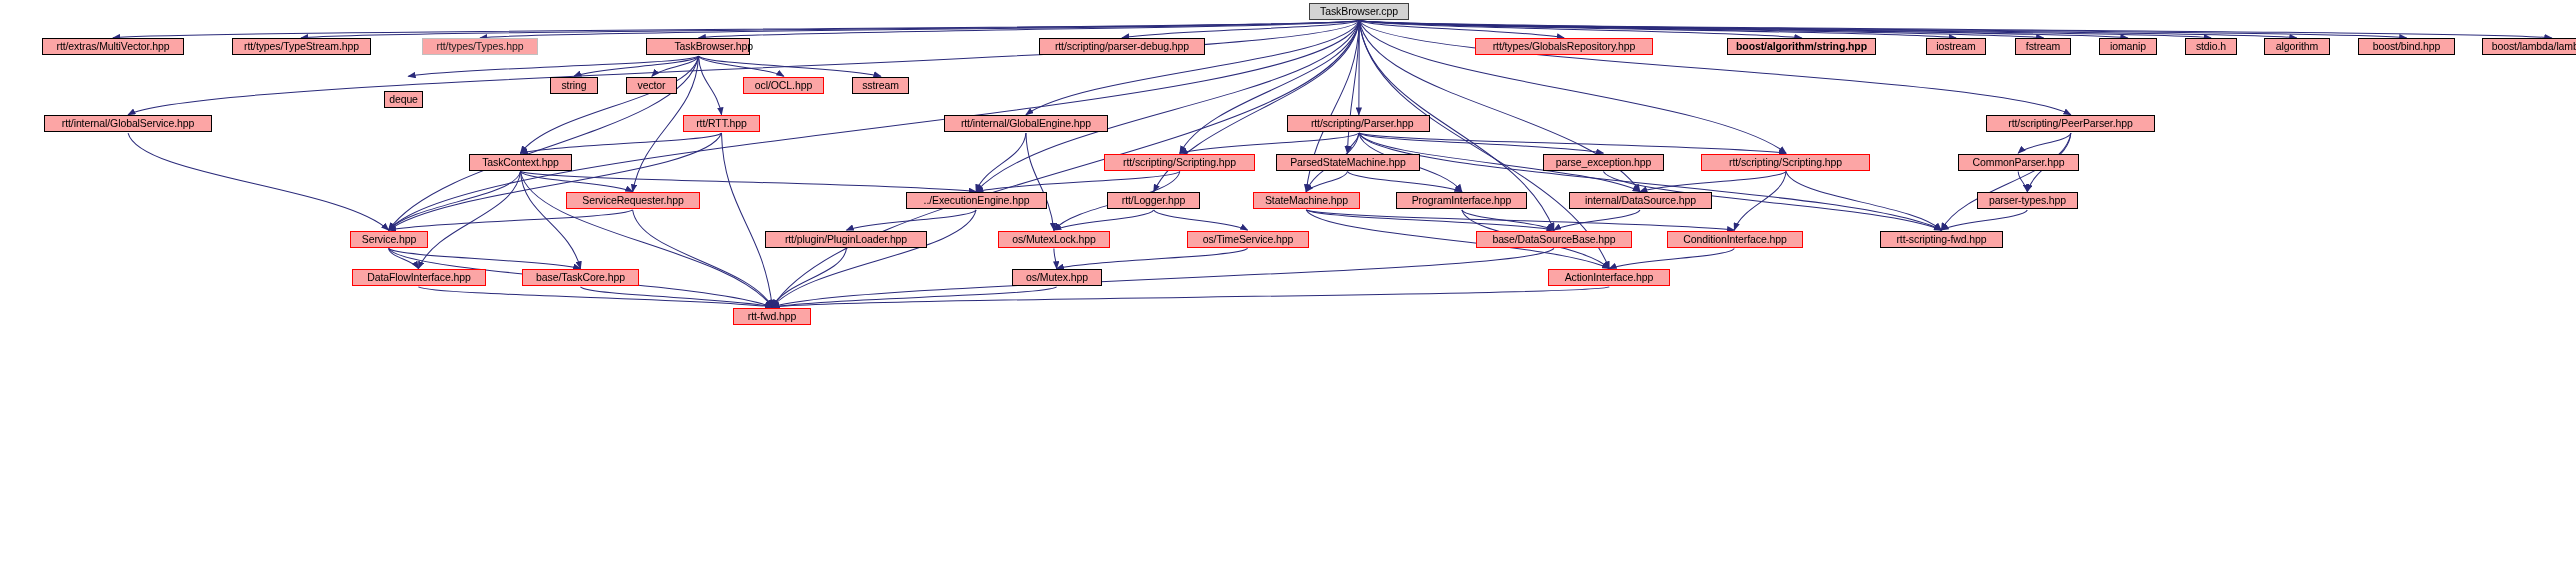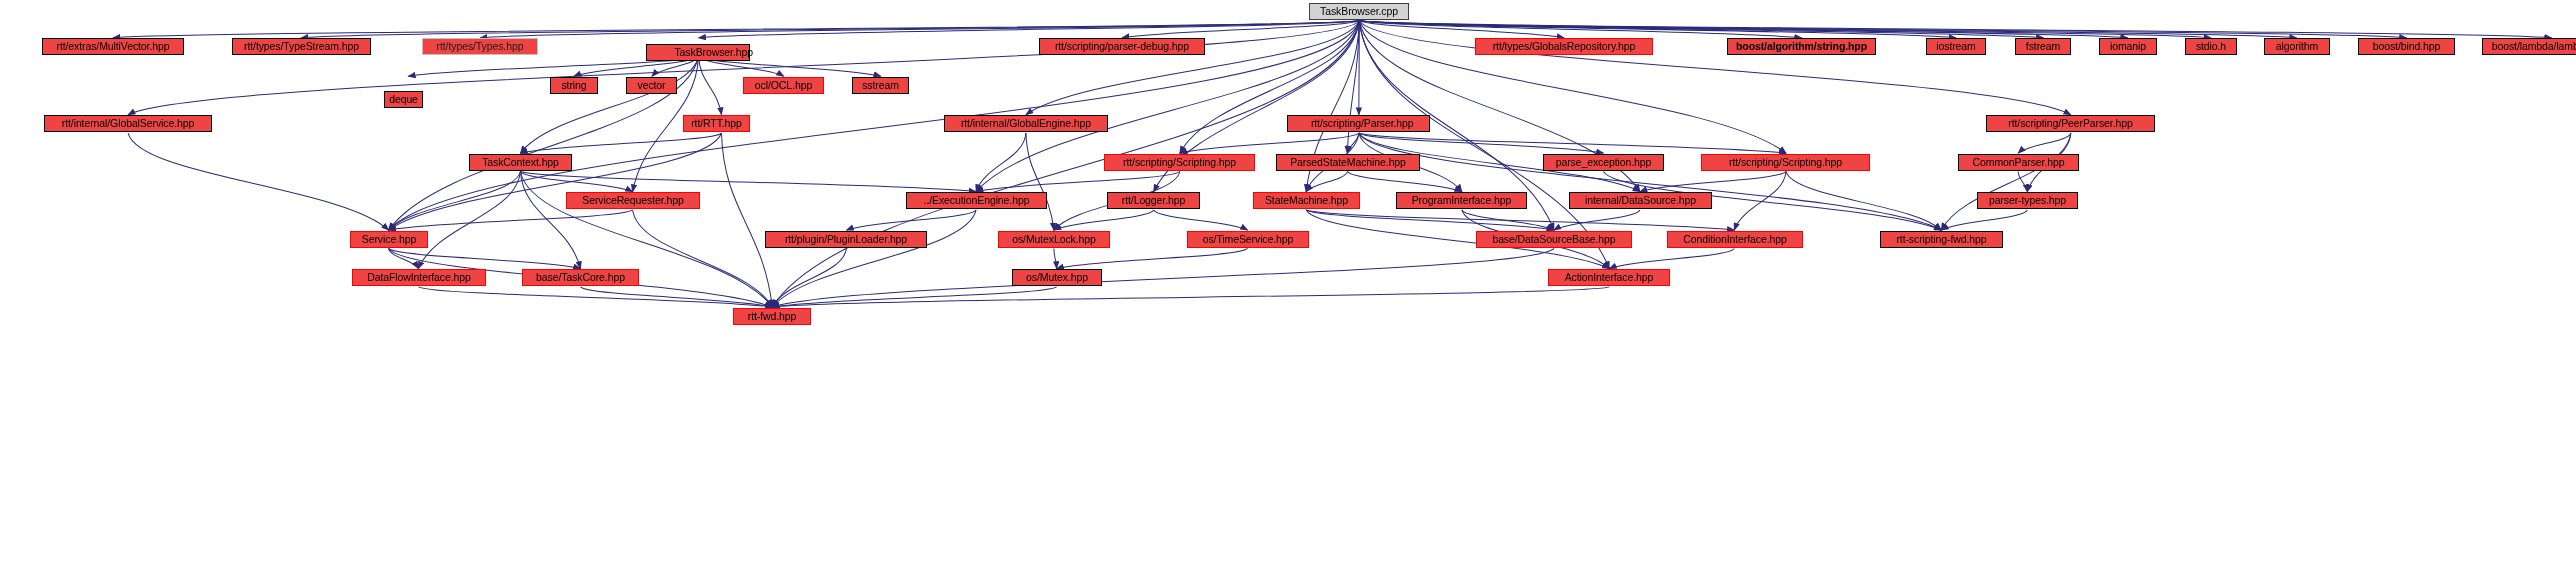--- a/index.html
+++ b/index.html
@@ -3,21 +3,21 @@
 <meta charset="utf-8">
 <style>
   html,body{margin:0;padding:0;background:#ffffff;}
   body{font-family:"Liberation Sans", sans-serif;}
   #canvas{position:relative;width:2576px;height:582px;background:#ffffff;overflow:hidden;margin-left:31px;}
   #edges{position:absolute;left:0;top:0;width:2576px;height:582px;}
   .node{
     position:absolute;
     box-sizing:border-box;
     border:0.9px solid #000000;
-    background:#ef4444;
+    background:#fca5a5;
     color:#000000;
     font-size:10.5px;
     line-height:1;
     display:flex;
     align-items:center;
     justify-content:center;
     white-space:nowrap;
     padding:0 4.6px;
     height:17.4px;
     letter-spacing:-0.1px;
@@ -131,38 +131,38 @@
         <path d="M2227.5,145 C2221.1325,192.7 2111.47,203.3 2086,251" marker-end="url(#ah)"></path>
         <path d="M2170,187 C2170.45,196.9 2178.2,199.1 2180,209" marker-end="url(#ah)"></path>
         <path d="M2180,229 C2175.77,238.9 2102.92,241.1 2086,251" marker-end="url(#ah)"></path>
         <path d="M1717,187 C1733.605,215.8 2019.58,222.2 2086,251" marker-end="url(#ah)"></path>
       </g>
   </svg>
 <div class="node root" style="left: 1278px; top: 2.7px; width: 100px;">TaskBrowser.cpp</div>
     <div class="node" style="left: 11px; top: 38px; width: 142px;">rtt/extras/MultiVector.hpp</div>
     <div class="node" style="left: 201px; top: 38px; width: 139px;">rtt/types/TypeStream.hpp</div>
     <div class="node grey" style="left: 391px; top: 38px; width: 116px;">rtt/types/Types.hpp</div>
-    <div class="node" style="left: 615px; top: 44px; width: 104px; padding-left: 36px;">TaskBrowser.hpp</div>
+    <div class="node" style="left: 615px; top: 38px; width: 104px; padding-left: 36px;">TaskBrowser.hpp</div>
     <div class="node" style="left: 1008px; top: 38px; width: 166px;">rtt/scripting/parser-debug.hpp</div>
     <div class="node red" style="left: 1444px; top: 38px; width: 178px;">rtt/types/GlobalsRepository.hpp</div>
     <div class="node" style="left: 1696px; top: 38px; width: 149px; font-weight: bold;">boost/algorithm/string.hpp</div>
     <div class="node" style="left: 1895px; top: 38px; width: 60px;">iostream</div>
     <div class="node" style="left: 1984px; top: 38px; width: 56px;">fstream</div>
     <div class="node" style="left: 2068px; top: 38px; width: 58px;">iomanip</div>
     <div class="node" style="left: 2154px; top: 38px; width: 52px;">stdio.h</div>
     <div class="node" style="left: 2233px; top: 38px; width: 66px;">algorithm</div>
     <div class="node" style="left: 2327px; top: 38px; width: 97px;">boost/bind.hpp</div>
     <div class="node" style="left: 2451px; top: 38px; width: 138px;">boost/lambda/lambda.hpp</div>
     <div class="node" style="left: 353px; top: 91px; width: 39px;">deque</div>
     <div class="node" style="left: 519px; top: 77px; width: 48px;">string</div>
     <div class="node" style="left: 595px; top: 77px; width: 51px;">vector</div>
     <div class="node red" style="left: 712px; top: 77px; width: 81px;">ocl/OCL.hpp</div>
     <div class="node" style="left: 821px; top: 77px; width: 57px;">sstream</div>
     <div class="node" style="left: 13px; top: 115px; width: 168px;">rtt/internal/GlobalService.hpp</div>
-    <div class="node red" style="left: 652px; top: 115px; width: 67px;">rtt/RTT.hpp</div>
+    <div class="node red" style="left: 652px; top: 115px; width: 77px;">rtt/RTT.hpp</div>
     <div class="node" style="left: 913px; top: 115px; width: 164px;">rtt/internal/GlobalEngine.hpp</div>
     <div class="node" style="left: 1256px; top: 115px; width: 143px; padding-left: 12px;">rtt/scripting/Parser.hpp</div>
     <div class="node" style="left: 1955px; top: 115px; width: 169px;">rtt/scripting/PeerParser.hpp</div>
     <div class="node" style="left: 438px; top: 154px; width: 103px;">TaskContext.hpp</div>
     <div class="node red" style="left: 1073px; top: 154px; width: 151px;">rtt/scripting/Scripting.hpp</div>
     <div class="node" style="left: 1245px; top: 154px; width: 144px;">ParsedStateMachine.hpp</div>
     <div class="node" style="left: 1512px; top: 154px; width: 121px;">parse_exception.hpp</div>
     <div class="node red" style="left: 1670px; top: 154px; width: 169px;">rtt/scripting/Scripting.hpp</div>
     <div class="node" style="left: 1927px; top: 154px; width: 121px;">CommonParser.hpp</div>
     <div class="node red" style="left: 535px; top: 192px; width: 134px;">ServiceRequester.hpp</div>

